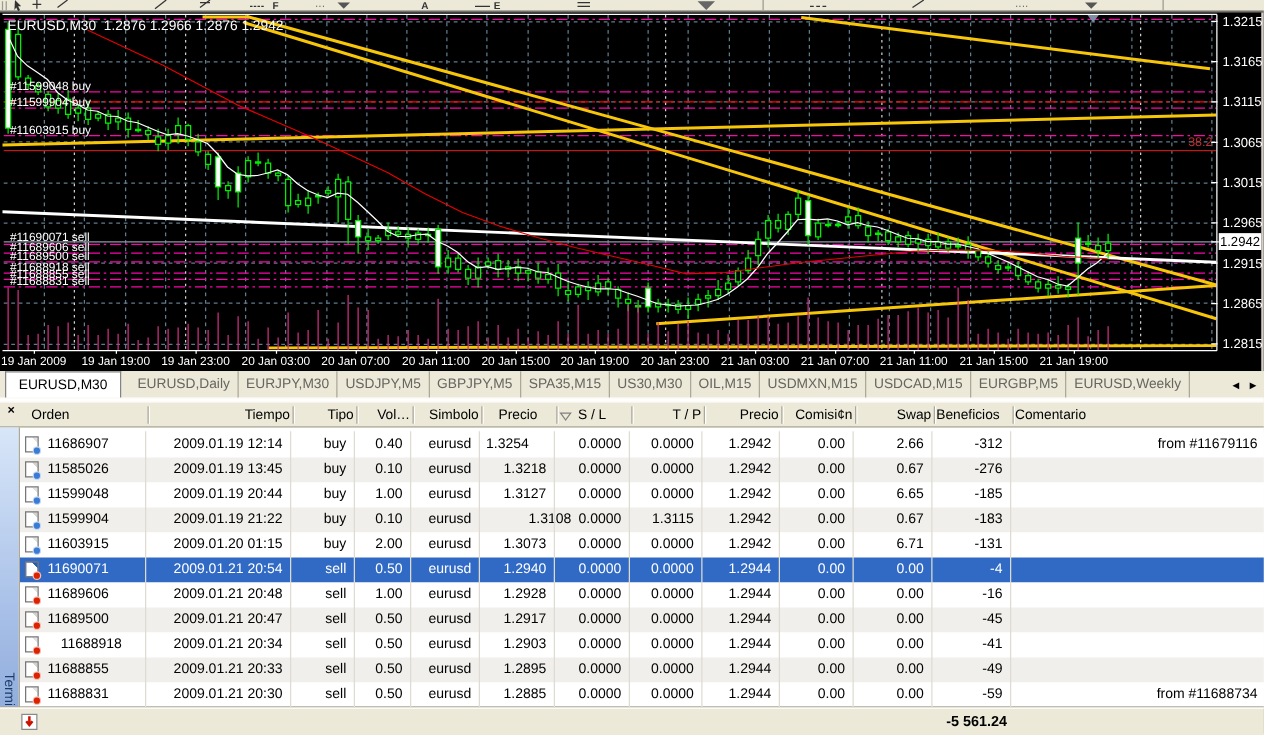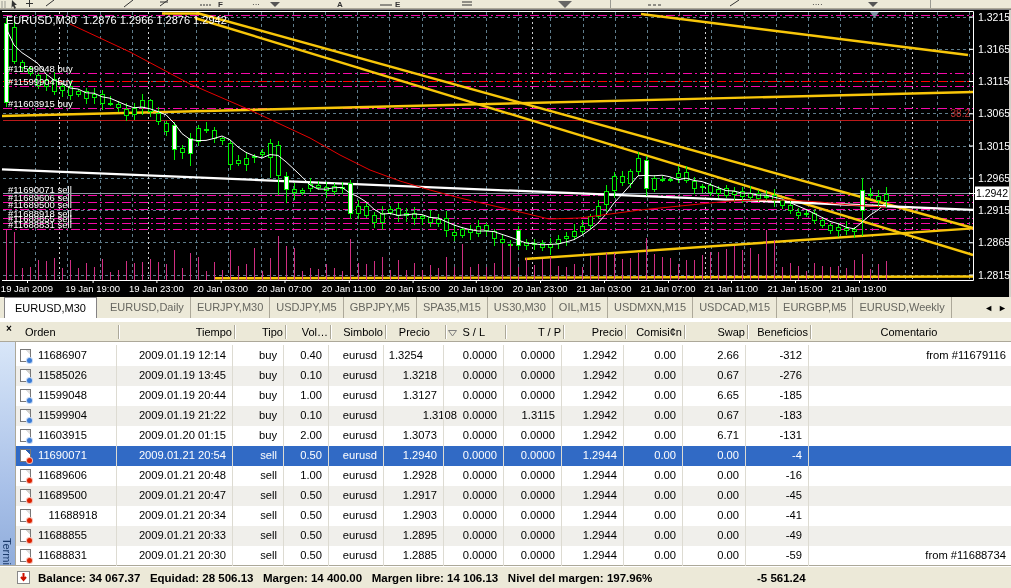--- a/index.html
+++ b/index.html
@@ -399,22 +399,22 @@
       <div class="hc" style="left:120px;width:112px;text-align:right">Tiempo</div>
       <div class="hc" style="left:236px;width:47px;text-align:right">Tipo</div>
       <div class="hc" style="left:287px;width:41px;text-align:right">Vol…</div>
       <div class="hc" style="left:332px;width:51px;text-align:right">Simbolo</div>
       <div class="hc" style="left:387px;width:43px;text-align:right">Precio</div>
       <div class="hc" style="left:429px;width:56px;text-align:right">S / L</div>
       <div class="hc" style="left:507px;width:54px;text-align:right">T / P</div>
       <div class="hc" style="left:565px;width:58px;text-align:right">Precio</div>
       <div class="hc" style="left:627px;width:55px;text-align:right">Comisi¢n</div>
       <div class="hc" style="left:686px;width:59px;text-align:right">Swap</div>
-      <div class="hc" style="left:749px;width:59px;text-align:right">Beneficios</div>
-      <div class="hc" style="left:812px;width:194px;text-align:center">Comentario</div>
+      <div class="hc" style="left:749px;width:59px;text-align:left">Beneficios</div>
+      <div class="hc" style="left:812px;width:194px;text-align:left">Comentario</div>
       <div class="hsep" style="left:118px"></div>
       <div class="hsep" style="left:234px"></div>
       <div class="hsep" style="left:285px"></div>
       <div class="hsep" style="left:330px"></div>
       <div class="hsep" style="left:385px"></div>
       <div class="hsep" style="left:445px"></div>
       <div class="hsep" style="left:505px"></div>
       <div class="hsep" style="left:563px"></div>
       <div class="hsep" style="left:625px"></div>
       <div class="hsep" style="left:684px"></div>
@@ -627,14 +627,13 @@
     <div class="c" style="left:666px;width:57px">0.00</div>
     <div class="c" style="left:729px;width:57px">-59</div>
     <div class="c" style="left:794px;width:196px">from #11688734</div>
   </div>
 <div class="status">
 <div class="sicon">
       <svg width="11" height="11">
         <path d="M5.5 1v6M3 5l2.5 3L8 5" stroke="#cc1100" stroke-width="2" fill="none"></path>
       </svg>
     </div>
-<div class="txt">Balance: 34 067.37&nbsp;&nbsp; Equidad: 28 506.13&nbsp;&nbsp; Margen: 14 400.00&nbsp;&nbsp; Margen libre: 14 106.13&nbsp;&nbsp; Nivel del margen: 197.96%</div>
 <div class="pl">-5 561.24</div>
 </div>
 </body></html>

